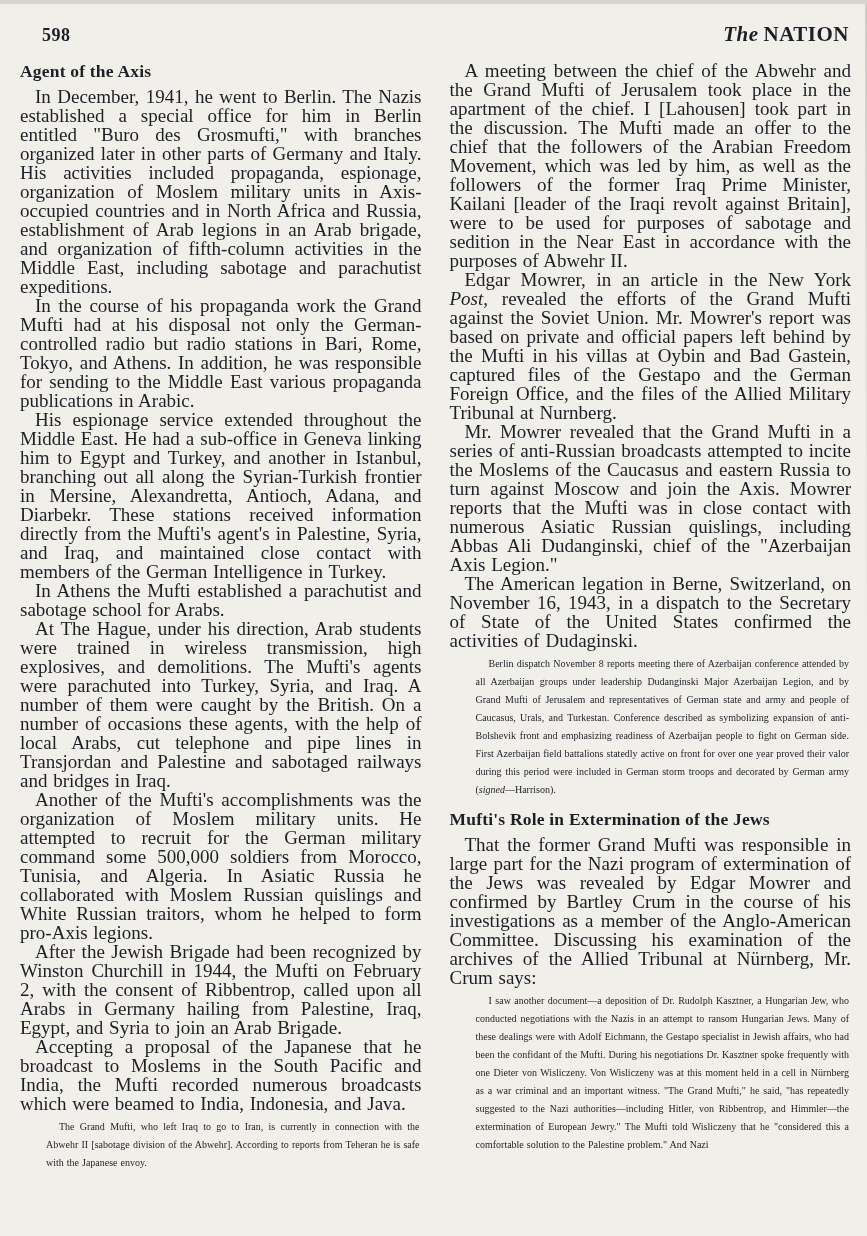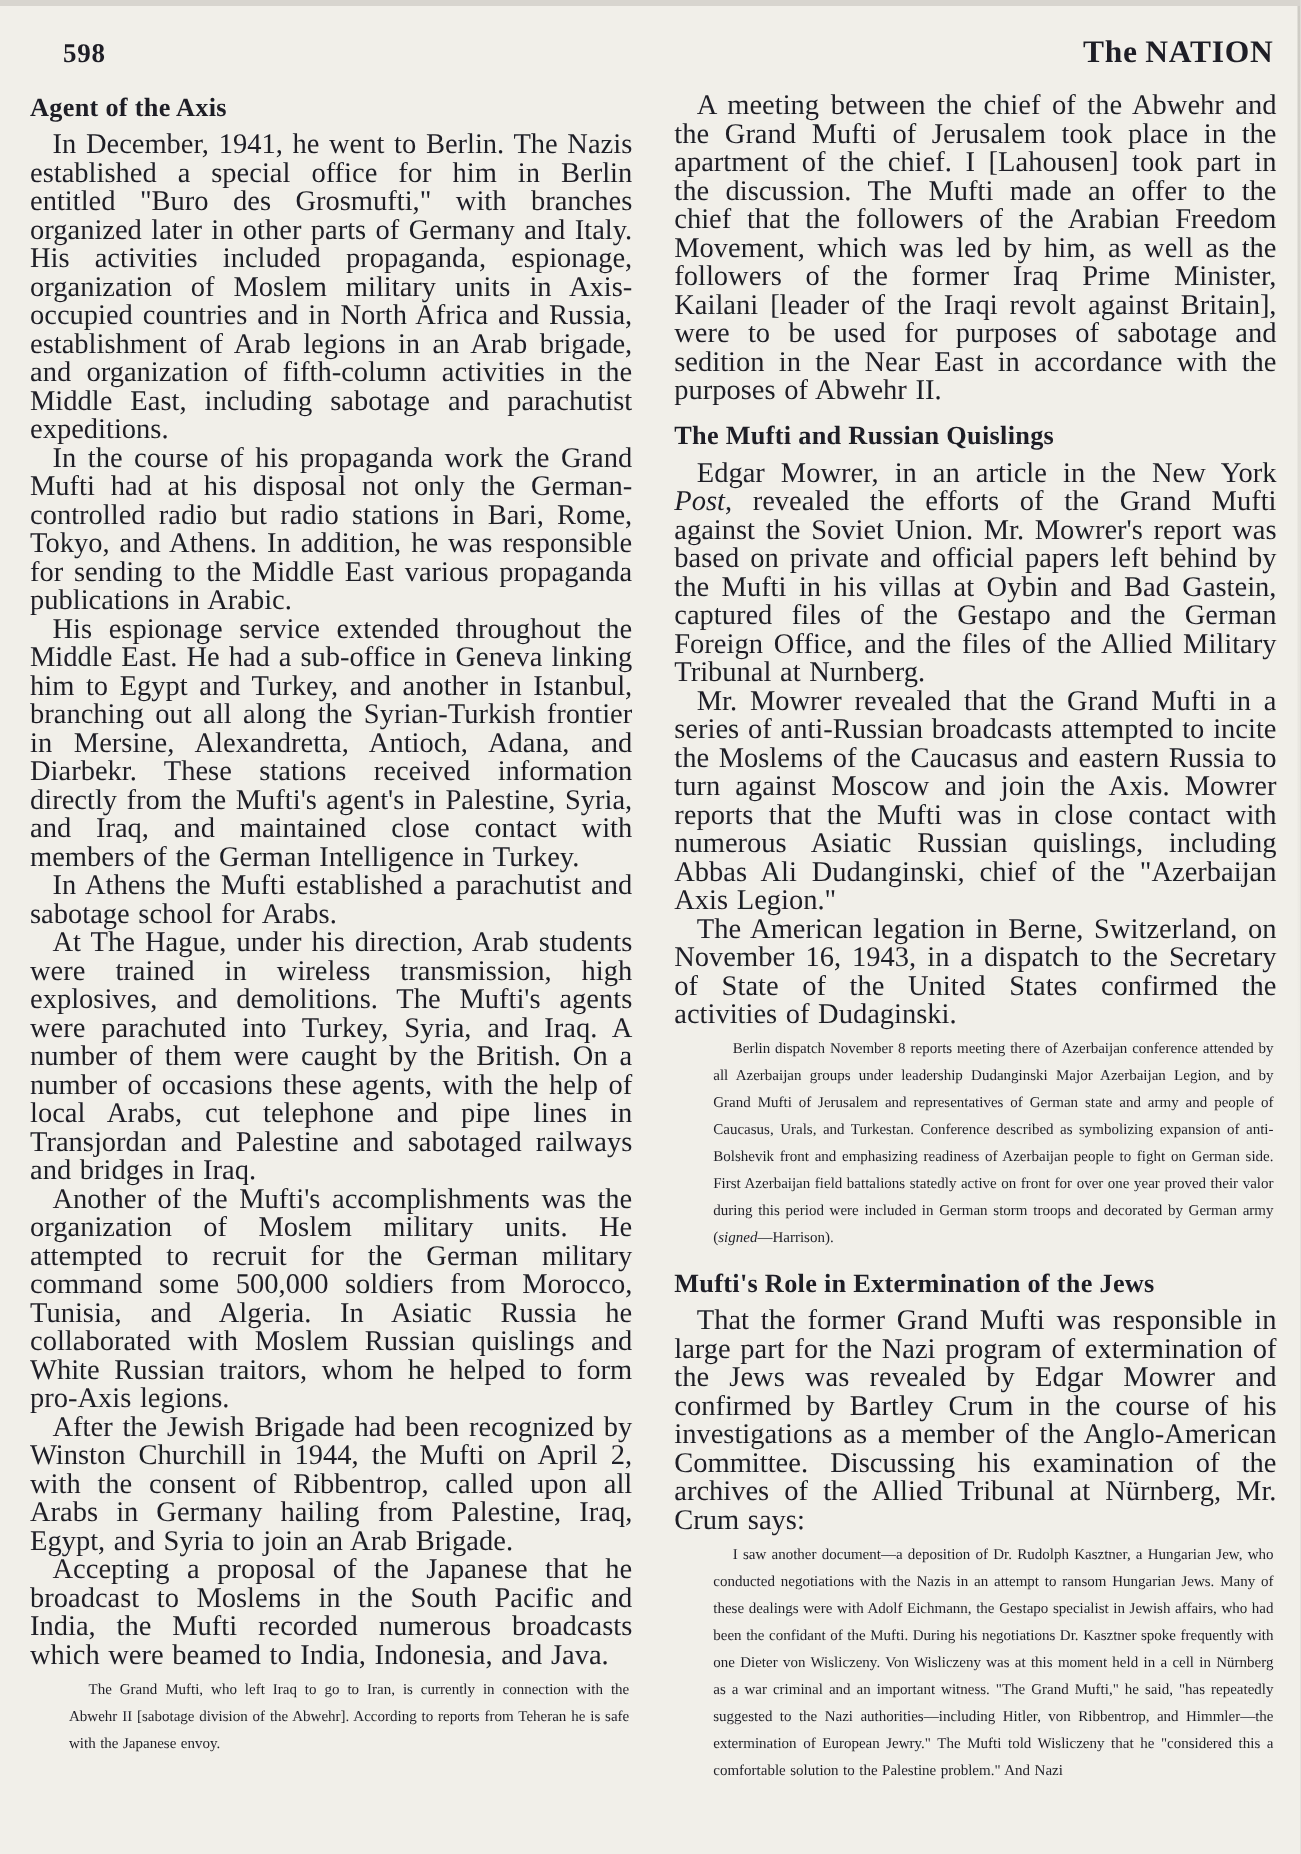--- a/index.html
+++ b/index.html
@@ -31,20 +31,21 @@
     font-size:18px;
     font-weight:bold;
     letter-spacing:.5px;
   }
   .masthead{
     font-size:21px;
     letter-spacing:.5px;
     font-weight:bold;
   }
   .masthead .the{
+    font-style:italic;
     font-weight:bold;
     margin-right:5px;
   }
   .cols{
     display:flex;
     gap:28px;
     margin-top:14px;
   }
   .col{
     flex:1 1 0;
@@ -88,28 +89,27 @@
   <div class="cols">
 
     <section class="col left">
       <h2 class="sect">Agent of the Axis</h2>
       <p class="body">In December, 1941, he went to Berlin. The Nazis established a special office for him in Berlin entitled "Buro des Grosmufti," with branches organized later in other parts of Germany and Italy. His activities included propaganda, espionage, organization of Moslem military units in Axis-occupied countries and in North Africa and Russia, establishment of Arab legions in an Arab brigade, and organization of fifth-column activities in the Middle East, including sabotage and parachutist expeditions.</p>
       <p class="body">In the course of his propaganda work the Grand Mufti had at his disposal not only the German-controlled radio but radio stations in Bari, Rome, Tokyo, and Athens. In addition, he was responsible for sending to the Middle East various propaganda publications in Arabic.</p>
       <p class="body">His espionage service extended throughout the Middle East. He had a sub-office in Geneva linking him to Egypt and Turkey, and another in Istanbul, branching out all along the Syrian-Turkish frontier in Mersine, Alexandretta, Antioch, Adana, and Diarbekr. These stations received information directly from the Mufti's agent's in Palestine, Syria, and Iraq, and maintained close contact with members of the German Intelligence in Turkey.</p>
       <p class="body">In Athens the Mufti established a parachutist and sabotage school for Arabs.</p>
       <p class="body">At The Hague, under his direction, Arab students were trained in wireless transmission, high explosives, and demolitions. The Mufti's agents were parachuted into Turkey, Syria, and Iraq. A number of them were caught by the British. On a number of occasions these agents, with the help of local Arabs, cut telephone and pipe lines in Transjordan and Palestine and sabotaged railways and bridges in Iraq.</p>
       <p class="body">Another of the Mufti's accomplishments was the organization of Moslem military units. He attempted to recruit for the German military command some 500,000 soldiers from Morocco, Tunisia, and Algeria. In Asiatic Russia he collaborated with Moslem Russian quislings and White Russian traitors, whom he helped to form pro-Axis legions.</p>
-      <p class="body">After the Jewish Brigade had been recognized by Winston Churchill in 1944, the Mufti on April 2, with the consent of Ribbentrop, called upon all Arabs in Germany hailing from Palestine, Iraq, Egypt, and Syria to join an Arab Brigade.</p>
+      <p class="body">After the Jewish Brigade had been recognized by Winston Churchill in 1944, the Mufti on February 2, with the consent of Ribbentrop, called upon all Arabs in Germany hailing from Palestine, Iraq, Egypt, and Syria to join an Arab Brigade.</p>
       <p class="body">Accepting a proposal of the Japanese that he broadcast to Moslems in the South Pacific and India, the Mufti recorded numerous broadcasts which were beamed to India, Indonesia, and Java.</p>
       <p class="quote">The Grand Mufti, who left Iraq to go to Iran, is currently in connection with the Abwehr II [sabotage division of the Abwehr]. According to reports from Teheran he is safe with the Japanese envoy.</p>
     </section>
 
     <section class="col right">
       <p class="body">A meeting between the chief of the Abwehr and the Grand Mufti of Jerusalem took place in the apartment of the chief. I [Lahousen] took part in the discussion. The Mufti made an offer to the chief that the followers of the Arabian Freedom Movement, which was led by him, as well as the followers of the former Iraq Prime Minister, Kailani [leader of the Iraqi revolt against Britain], were to be used for purposes of sabotage and sedition in the Near East in accordance with the purposes of Abwehr II.</p>
-      <h2 class="sect">The Mufti and Russian Quislings</h2>
       <p class="body"><span>Edgar Mowrer, in an article in the New York </span><i class="emph">Post</i><span>, revealed the efforts of the Grand Mufti against the Soviet Union. Mr. Mowrer's report was based on private and official papers left behind by the Mufti in his villas at Oybin and Bad Gastein, captured files of the Gestapo and the German Foreign Office, and the files of the Allied Military Tribunal at Nurnberg.</span></p>
       <p class="body">Mr. Mowrer revealed that the Grand Mufti in a series of anti-Russian broadcasts attempted to incite the Moslems of the Caucasus and eastern Russia to turn against Moscow and join the Axis. Mowrer reports that the Mufti was in close contact with numerous Asiatic Russian quislings, including Abbas Ali Dudanginski, chief of the "Azerbaijan Axis Legion."</p>
       <p class="body">The American legation in Berne, Switzerland, on November 16, 1943, in a dispatch to the Secretary of State of the United States confirmed the activities of Dudaginski.</p>
       <p class="quote"><span>Berlin dispatch November 8 reports meeting there of Azerbaijan conference attended by all Azerbaijan groups under leadership Dudanginski Major Azerbaijan Legion, and by Grand Mufti of Jerusalem and representatives of German state and army and people of Caucasus, Urals, and Turkestan. Conference described as symbolizing expansion of anti-Bolshevik front and emphasizing readiness of Azerbaijan people to fight on German side. First Azerbaijan field battalions statedly active on front for over one year proved their valor during this period were included in German storm troops and decorated by German army (</span><i class="emph">signed</i><span>—Harrison).</span></p>
       <h2 class="sect">Mufti's Role in Extermination of the Jews</h2>
       <p class="body">That the former Grand Mufti was responsible in large part for the Nazi program of extermination of the Jews was revealed by Edgar Mowrer and confirmed by Bartley Crum in the course of his investigations as a member of the Anglo-American Committee. Discussing his examination of the archives of the Allied Tribunal at Nürnberg, Mr. Crum says:</p>
       <p class="quote">I saw another document—a deposition of Dr. Rudolph Kasztner, a Hungarian Jew, who conducted negotiations with the Nazis in an attempt to ransom Hungarian Jews. Many of these dealings were with Adolf Eichmann, the Gestapo specialist in Jewish affairs, who had been the confidant of the Mufti. During his negotiations Dr. Kasztner spoke frequently with one Dieter von Wisliczeny. Von Wisliczeny was at this moment held in a cell in Nürnberg as a war criminal and an important witness. "The Grand Mufti," he said, "has repeatedly suggested to the Nazi authorities—including Hitler, von Ribbentrop, and Himmler—the extermination of European Jewry." The Mufti told Wisliczeny that he "considered this a comfortable solution to the Palestine problem." And Nazi</p>
     </section>
 
   </div>

